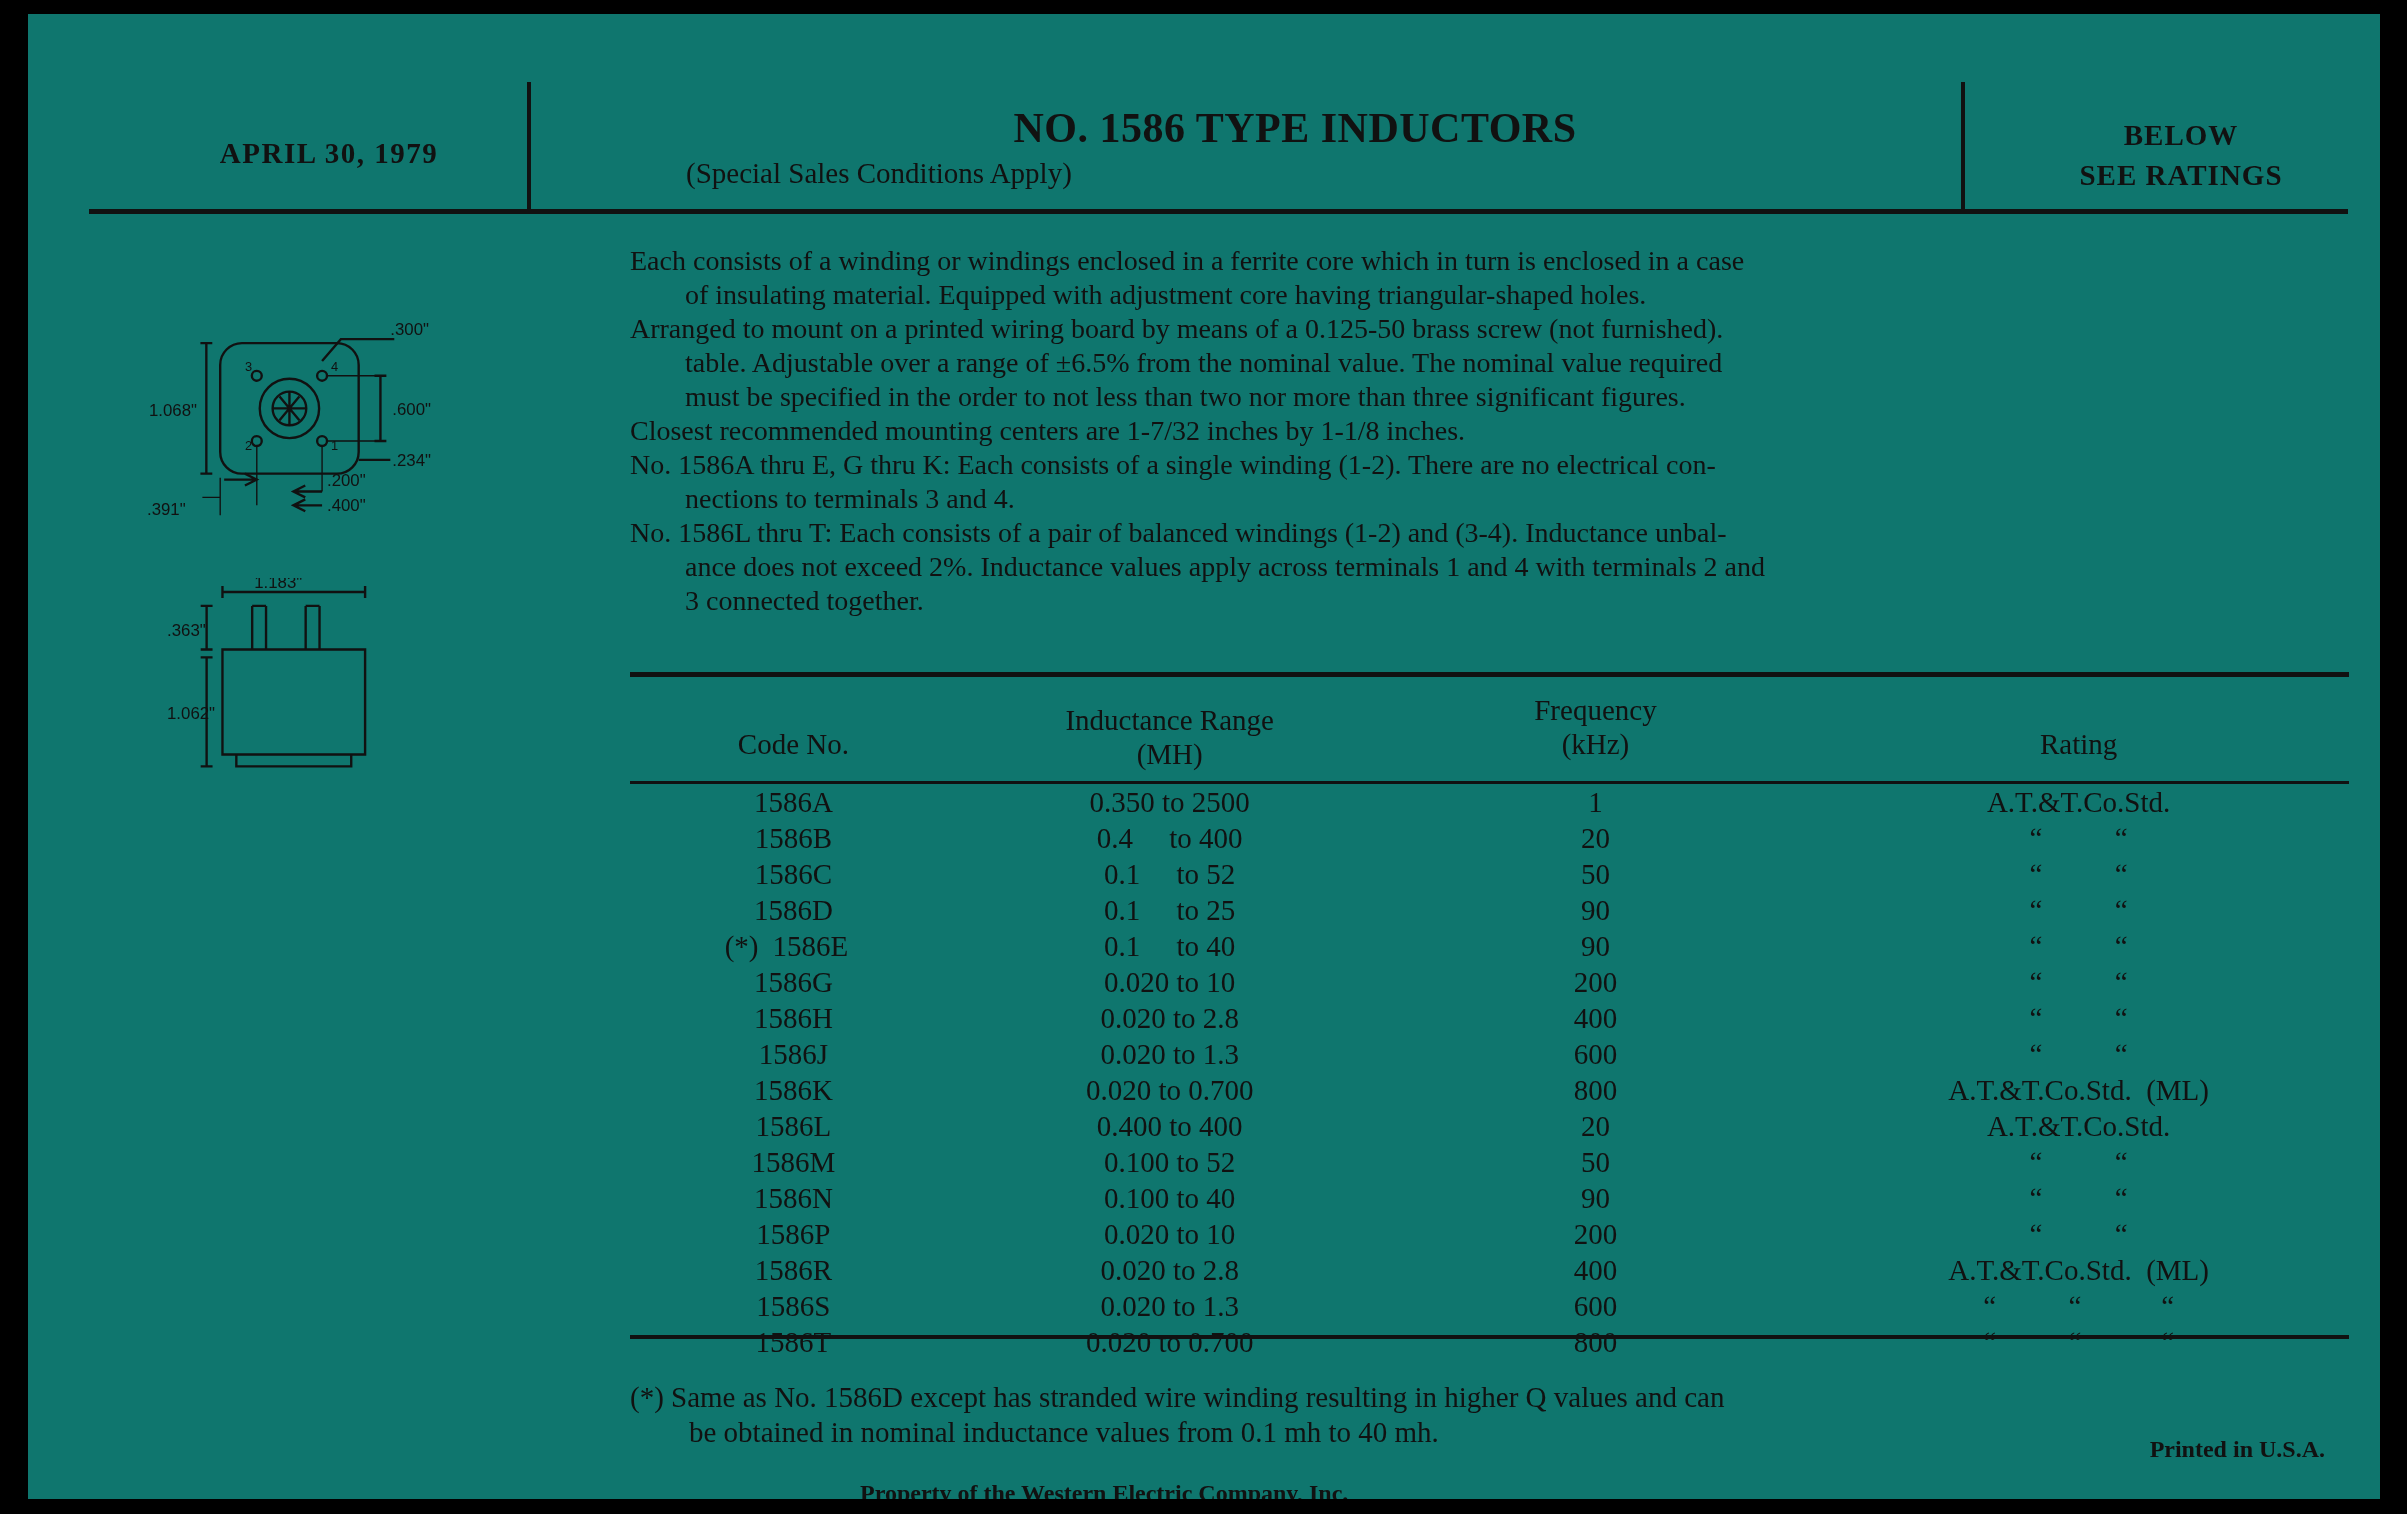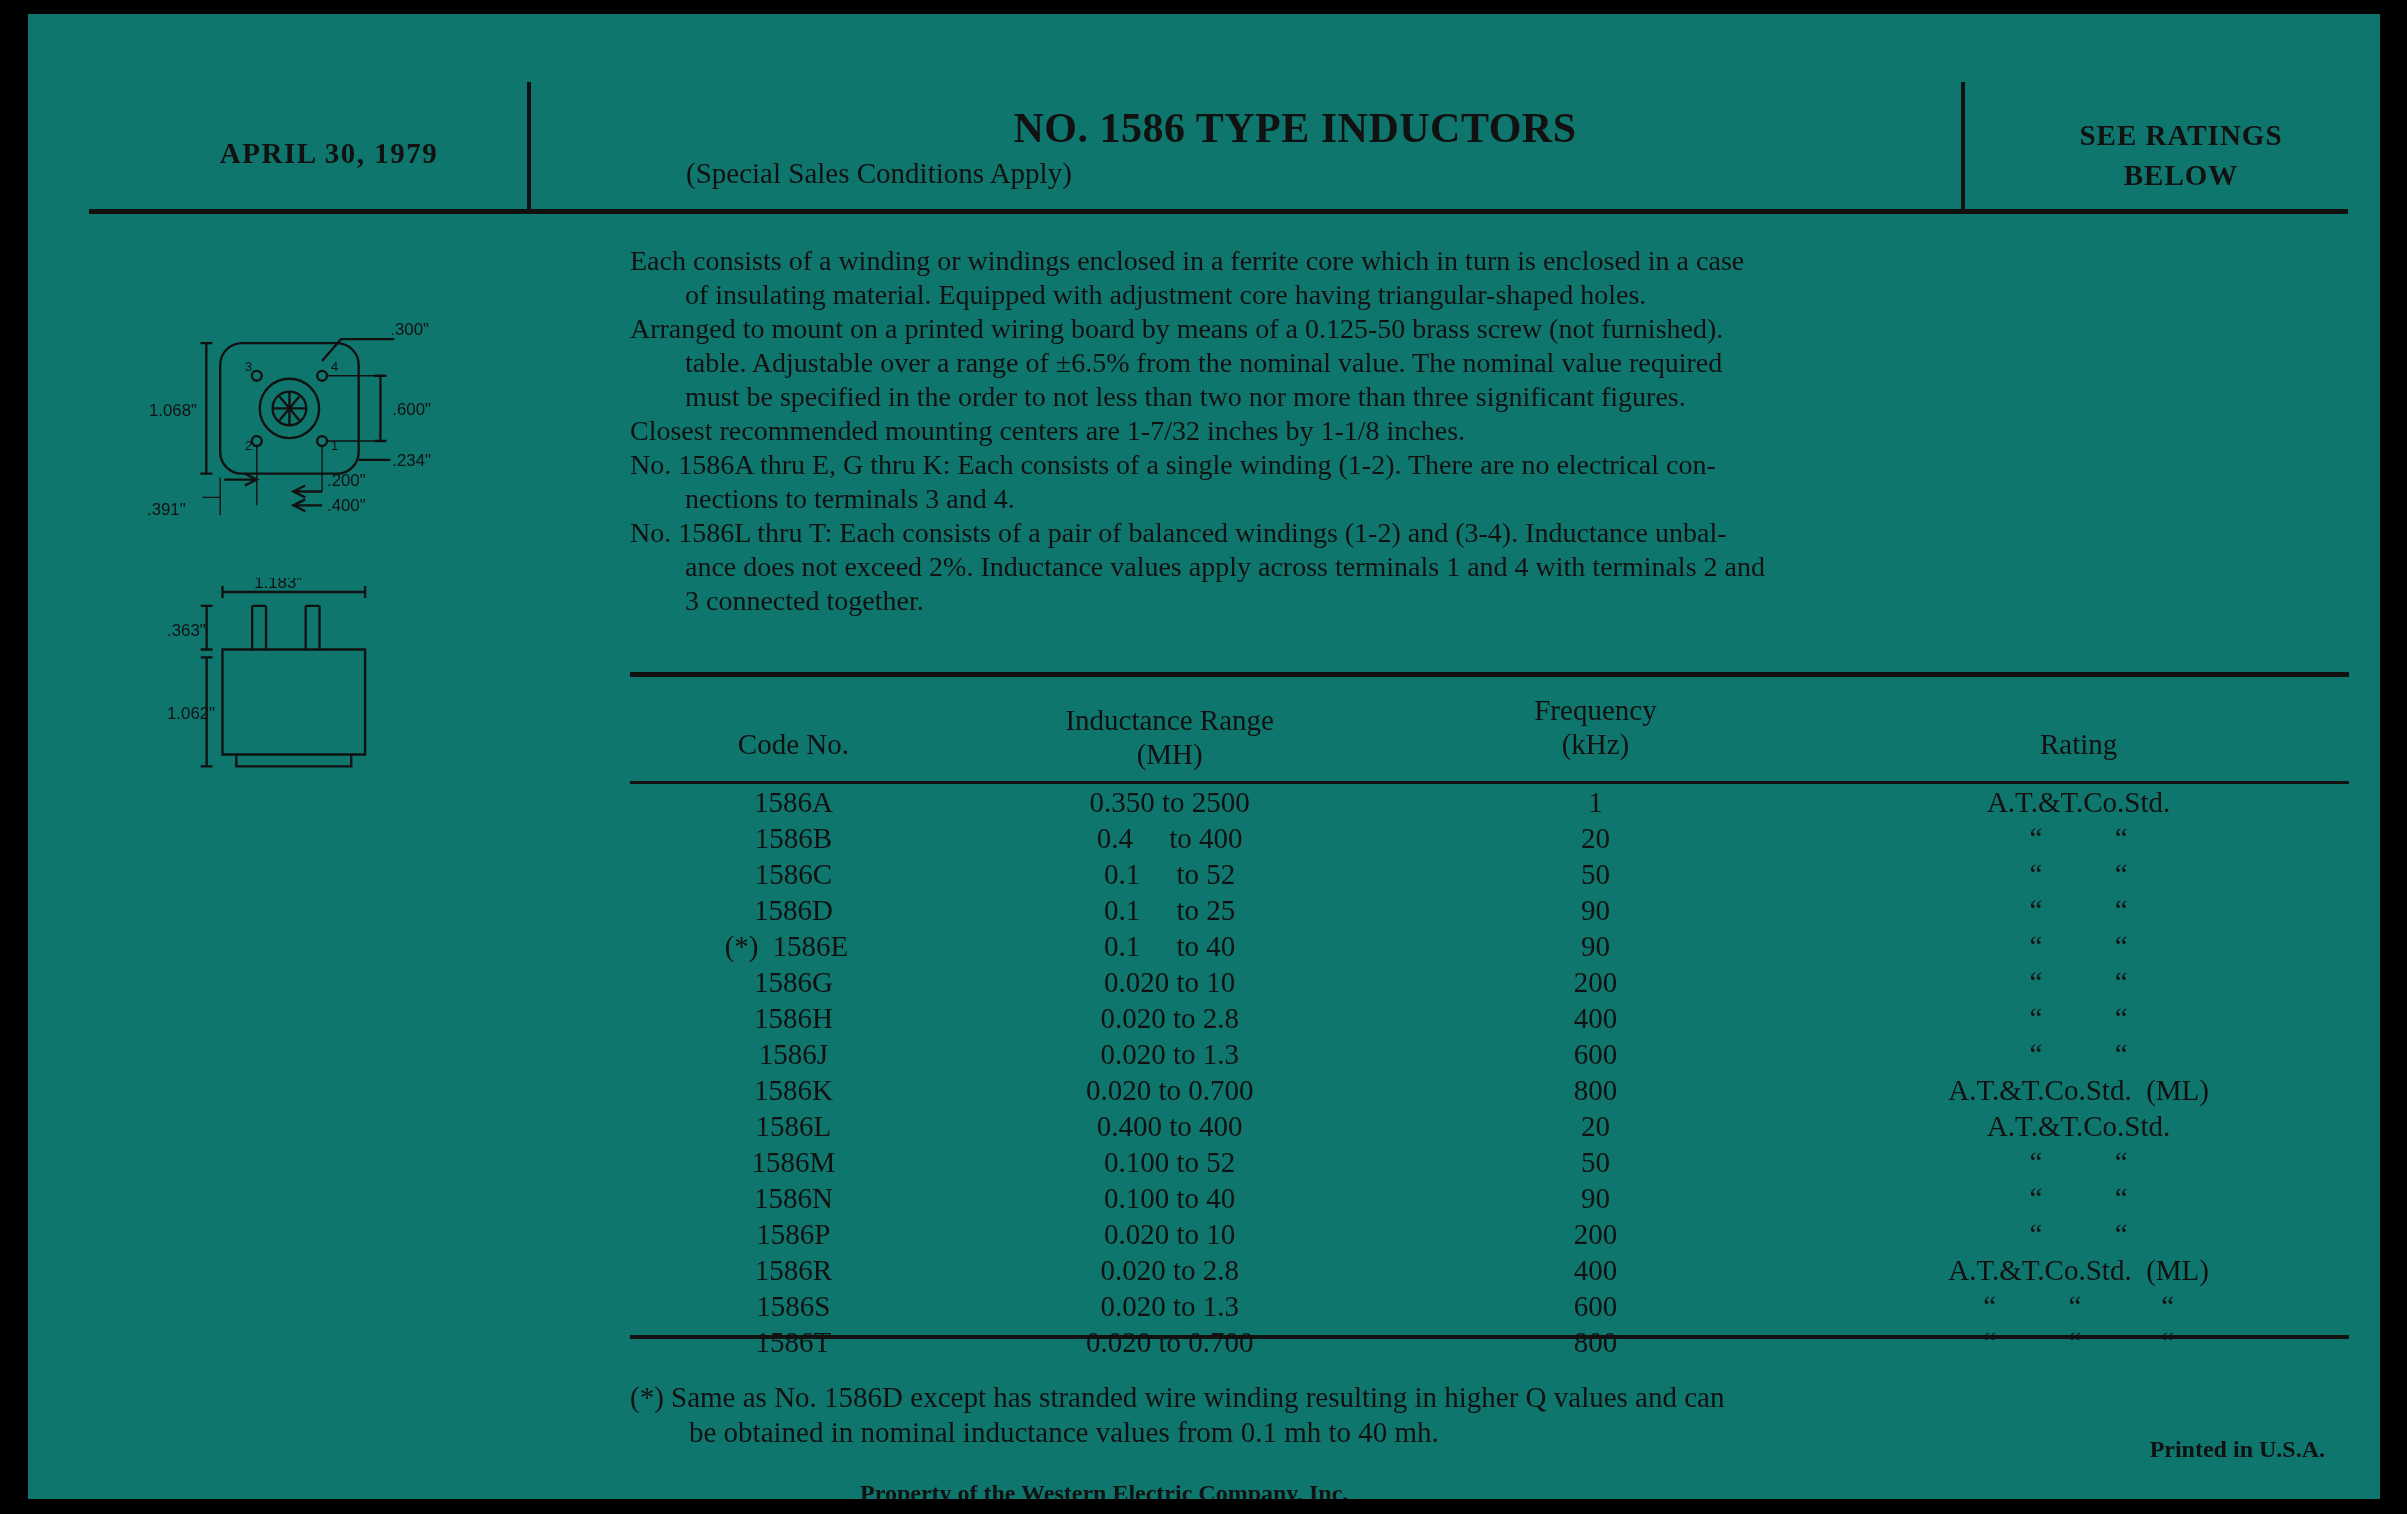--- a/index.html
+++ b/index.html
@@ -229,22 +229,22 @@
 
 <div class="page">
 
   <div class="header">
     <div class="hdr-date">APRIL 30, 1979</div>
     <div class="hdr-rule-left"></div>
     <div class="hdr-title">NO. 1586 TYPE INDUCTORS</div>
     <div class="hdr-sub">(Special Sales Conditions Apply)</div>
     <div class="hdr-rule-right"></div>
     <div class="hdr-right">
+      <div>BELOW</div>
       <div>SEE RATINGS</div>
-      <div>BELOW</div>
     </div>
   </div>
   <div class="hdr-hr"></div>
 
   <div class="fig fig-top">
     <svg width="455" height="248" viewBox="0 0 460 250" xmlns="http://www.w3.org/2000/svg">
       <g fill="none" stroke="#111" stroke-width="2.4">
 
         <rect x="74" y="22" width="140" height="132" rx="22" ry="22"></rect>
 

